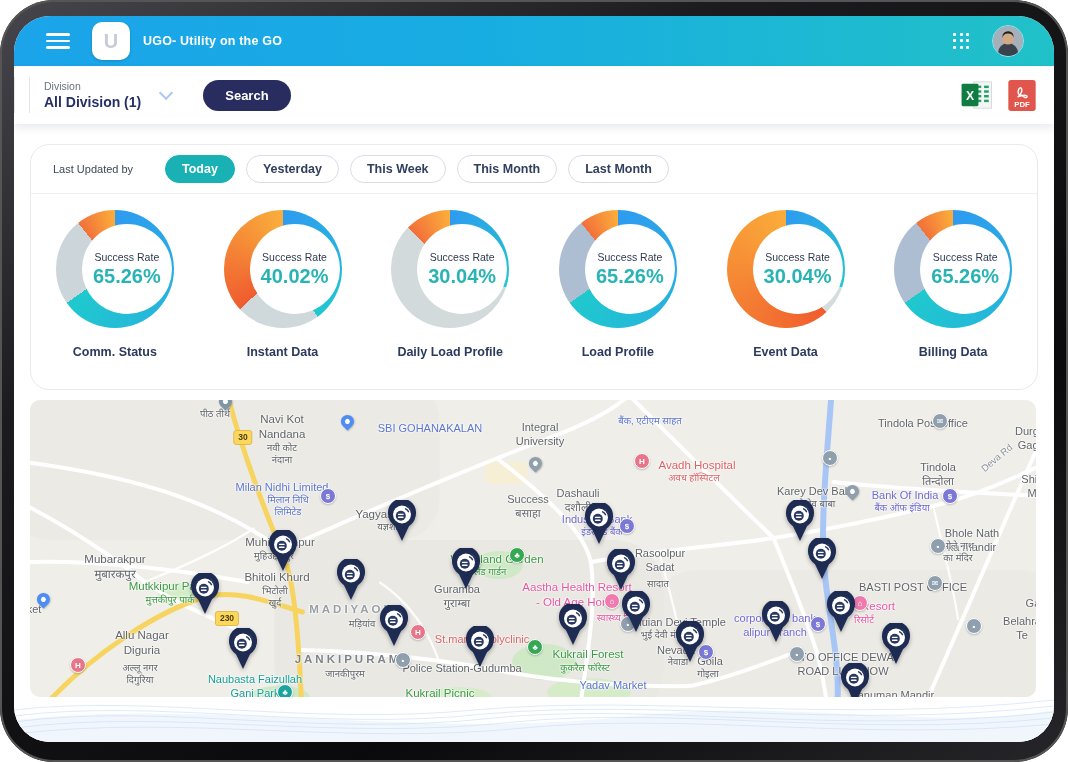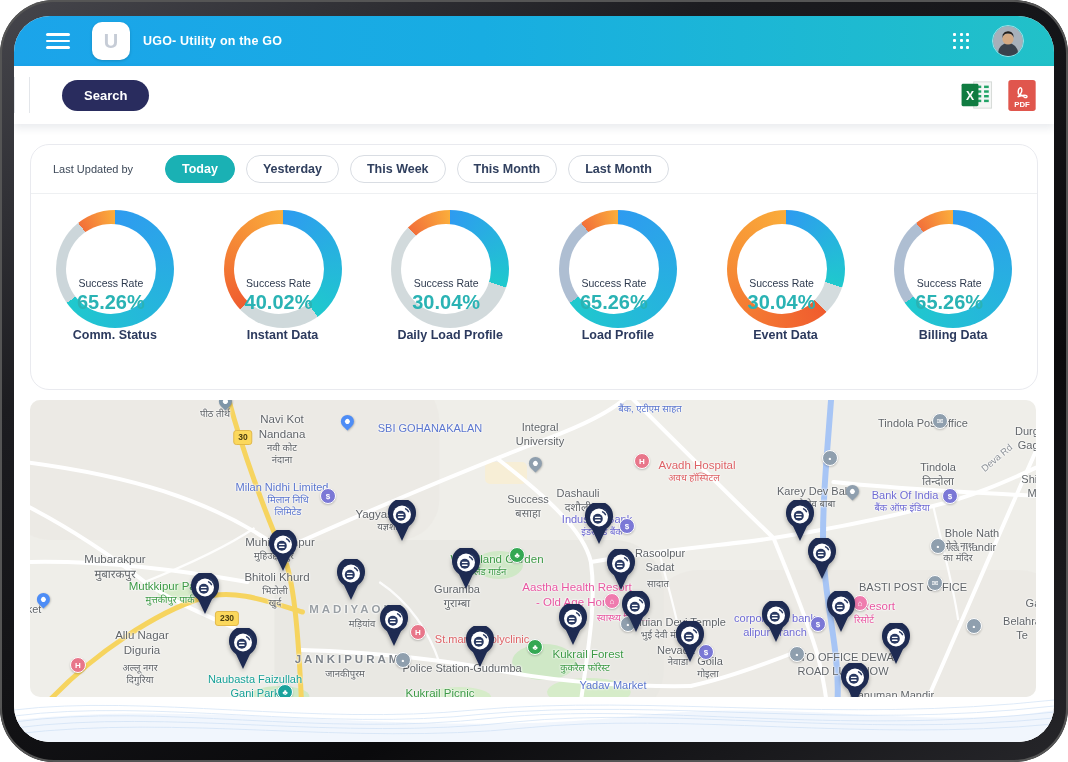--- a/index.html
+++ b/index.html
@@ -36,24 +36,24 @@
   .card{position:absolute;left:16px;width:1006px;border:1px solid #e9eaef;border-radius:19px;background:#fff;}
   .card1{top:20px;height:244px;}
   .pillrow{display:flex;align-items:center;height:48px;padding-left:22px;}
   .lu-label{font-size:11px;color:#3c4858;width:112px;}
   .pill{border:1px solid #d9dde3;border-radius:15px;background:#fff;color:#31405f;font-size:12.5px;font-weight:600;padding:6px 16px;margin-right:11px;cursor:pointer;font-family:inherit;}
   .pill.active{background:#1ab1b4;border-color:#1ab1b4;color:#fff;font-weight:bold;}
   .carddiv{height:1px;background:#eef0f2;}
   .donutrow{display:flex;}
   .donut-cell{flex:1;display:flex;flex-direction:column;align-items:center;}
   .donut{width:118px;height:118px;border-radius:50%;margin-top:16px;position:relative;}
-  .hole{position:absolute;left:10px;top:14px;width:90px;height:90px;border-radius:50%;background:#fff;display:flex;flex-direction:column;align-items:center;justify-content:flex-end;}
+  .hole{position:absolute;left:26px;top:14px;width:90px;height:90px;border-radius:50%;background:#fff;display:flex;flex-direction:column;align-items:center;justify-content:center;}
   .sub{font-size:10.5px;color:#2e3a4e;}
   .val{font-size:20px;font-weight:bold;color:#2ab3b4;margin-top:2px;}
-  .dlabel{font-size:12.5px;font-weight:bold;color:#2c3a5e;margin-top:0;}
+  .dlabel{font-size:12.5px;font-weight:bold;color:#2c3a5e;margin-top:17px;}
 
   
   .map{top:276px;height:297px;border-radius:10px;background:#efeee9;overflow:hidden;border:none;}
   .map svg.roads{position:absolute;inset:0;z-index:1;}
   .mlabel{position:absolute;transform:translate(-50%,0);z-index:2;font-size:11.5px;color:#616569;white-space:pre-line;text-align:center;line-height:1.3;text-shadow:0 0 2px #fff,0 0 2px #fff,0 0 3px #fff;pointer-events:none;}
   .mlabel.md{font-size:11px;}
   .mlabel.sm{font-size:9.5px;}
   .mlabel.blue{color:#5b76ce;}
   .mlabel.purple{color:#6f6bd3;}
   .mlabel.red{color:#dd6266;}
@@ -107,20 +107,27 @@
               <circle cx="15" cy="13" r="5.6" fill="#d3a983"></circle>
               <path d="M9.2,12.2 a6,6 0 0,1 11.6,-0.4 l-0.6,-3.4 a6,6 0 0,0 -10.4,-0.2 z" fill="#241f1c"></path>
             </svg>
         </div>
       </div>
     </div>
 
     <div class="filterbar">
       <div class="fdiv"></div>
       <div class="fdiv"></div>
+      <div class="ffield">
+        <div class="ftext">
+            <span class="flabel">Division</span>
+            <span class="fvalue">All Division (1)</span>
+          </div>
+        <span class="chev"></span>
+      </div>
       <button class="searchbtn">Search</button>
       <div class="exports">
         <svg class="expicon" width="33" height="30" viewBox="0 0 34 32">
           <rect x="13" y="2" width="19" height="28" fill="#f4f6f5" stroke="#d4d9d6"></rect>
           <g fill="#21a366">
               <rect x="16" y="6" width="5" height="2.6"></rect>
               <rect x="24" y="6" width="5" height="2.6"></rect>
               <rect x="16" y="11" width="5" height="2.6"></rect>
               <rect x="24" y="11" width="5" height="2.6"></rect>
               <rect x="16" y="16" width="5" height="2.6"></rect>
@@ -248,21 +255,21 @@
           </g>
         </svg>
 
       <div class="mlabel sm" style="left: 185px; top: 8px;">पीठ तीर्थ</div>
           <div class="mlabel " style="left: 252px; top: 12px;">Navi Kot
 Nandana</div>
           <div class="mlabel sm" style="left: 252px; top: 42px;">नवी कोट
 नंदाना</div>
           <div class="mlabel shield" style="left: 213px; top: 30px;">30</div>
           <div class="mlabel blue md" style="left: 400px; top: 21px;">SBI GOHANAKALAN</div>
-          <div class="mlabel blue sm" style="left: 620px; top: 3px;">बैंक, एटीएम साहत</div>
+          <div class="mlabel blue sm" style="left: 620px; top: 15px;">बैंक, एटीएम साहत</div>
           <div class="mlabel md" style="left: 510px; top: 20px;">Integral
 University</div>
           <div class="mlabel red" style="left: 667px; top: 58px;">Avadh Hospital</div>
           <div class="mlabel red sm" style="left: 664px; top: 72px;">अवध हॉस्पिटल</div>
           <div class="mlabel md" style="left: 893px; top: 16px;">Tindola Post office</div>
           <div class="mlabel md" style="left: 1000px; top: 24px;">Durga Gagr</div>
           <div class="mlabel md" style="left: 908px; top: 60px;">Tindola
 तिन्दोला</div>
           <div class="mlabel md" style="left: 1002px; top: 72px;">Shiv M</div>
           <div class="mlabel road" style="left: 967px; top: 52px;">Deva Rd</div>

